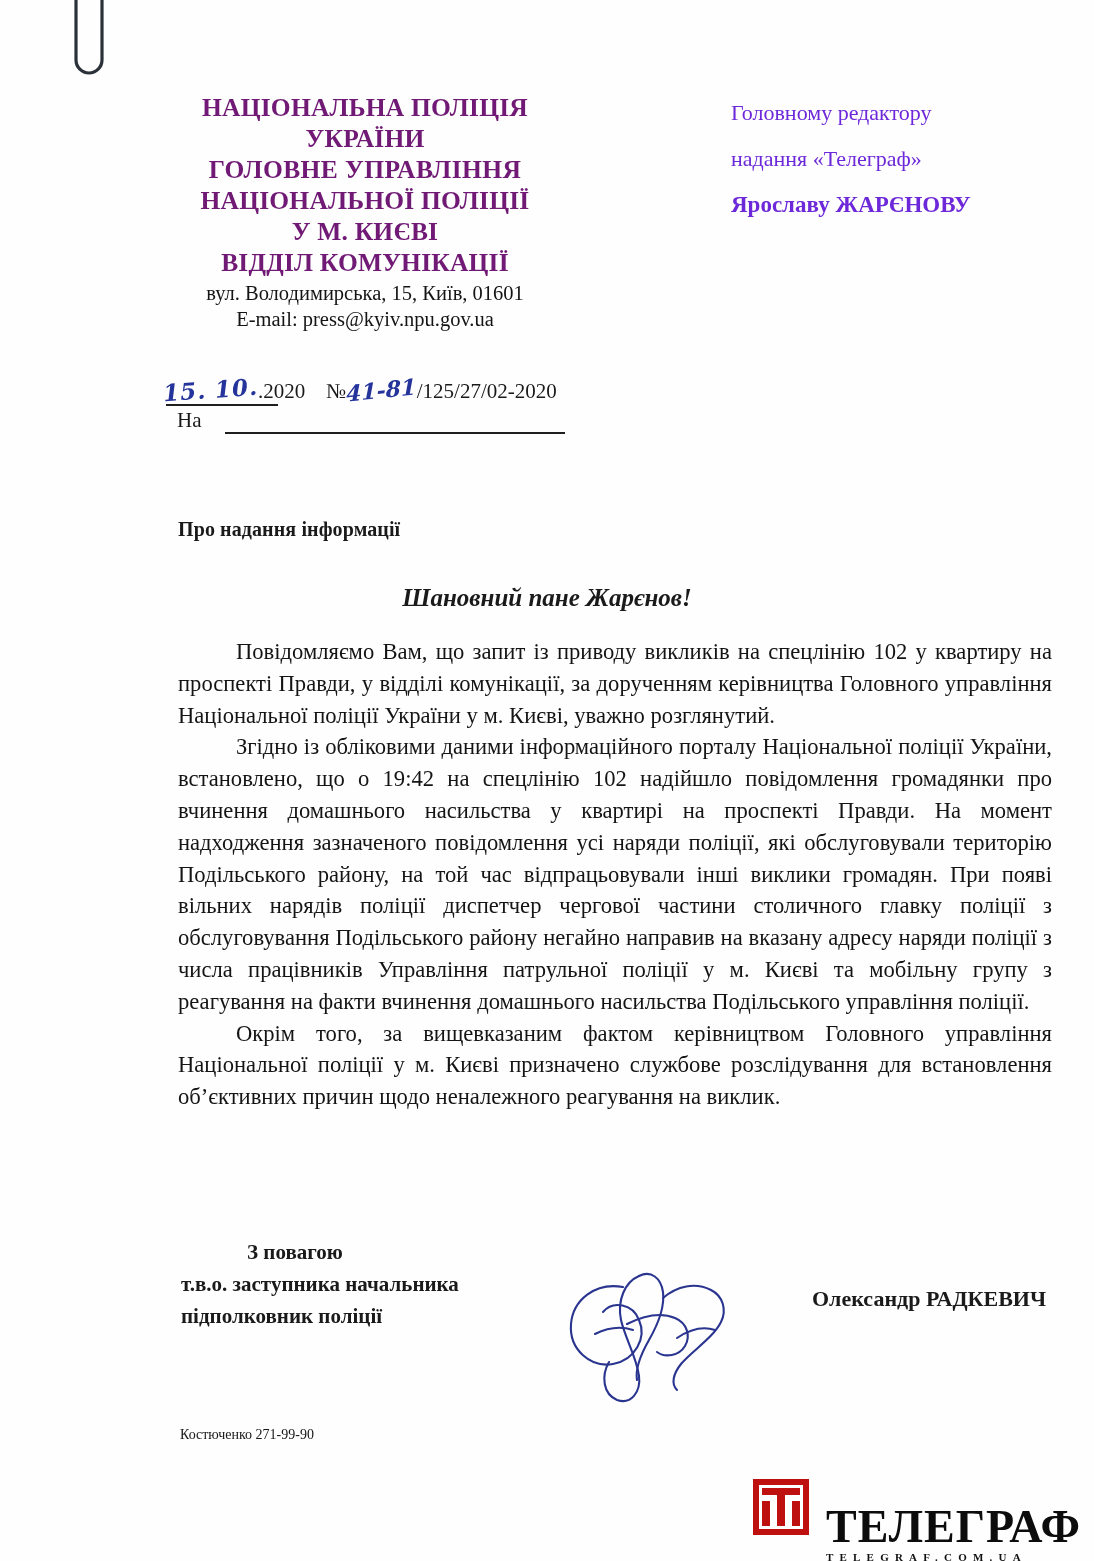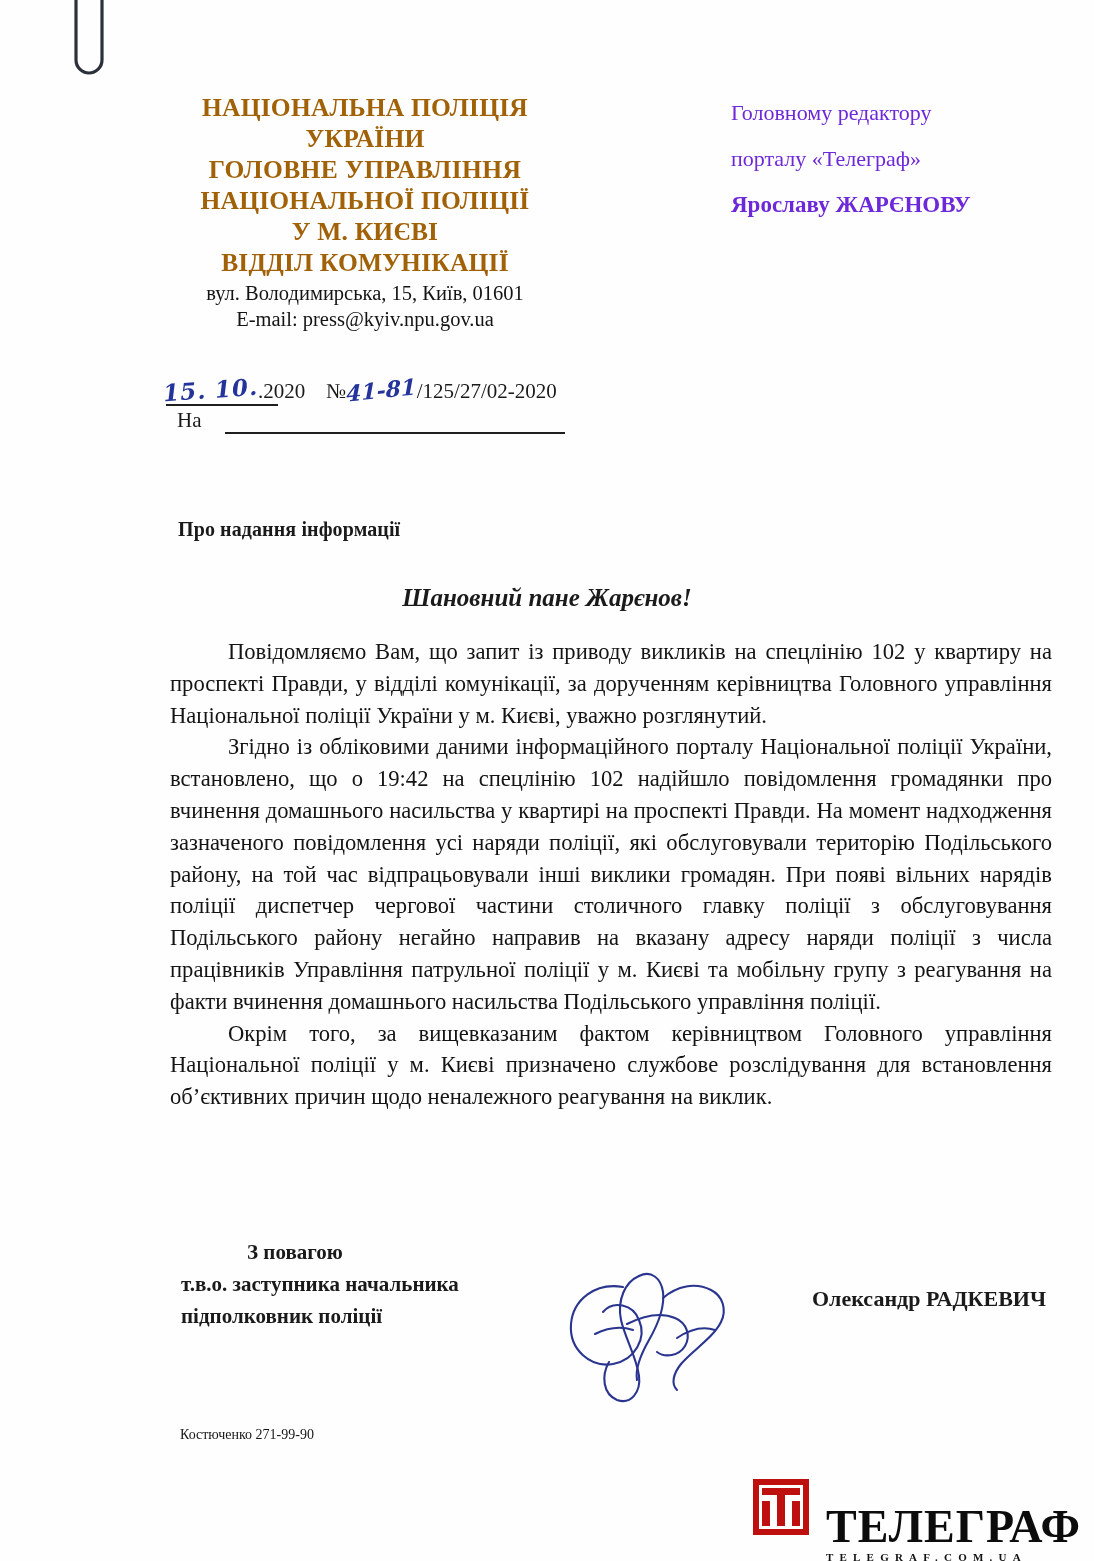--- a/index.html
+++ b/index.html
@@ -34,21 +34,21 @@
     left: 150px;
     top: 92px;
     width: 430px;
     text-align: center;
   }
   .lh-line {
     font-weight: bold;
     font-size: 25.5px;
     line-height: 31px;
     letter-spacing: 0.2px;
-    color: #a16207;
+    color: #701a75;
   }
   .lh-line.wide {
     letter-spacing: 0.4px;
   }
   .lh-sub {
     font-size: 20.5px;
     line-height: 26px;
     color: #141414;
     font-weight: normal;
   }
@@ -144,21 +144,21 @@
     left: 166px;
     top: 636px;
     width: 886px;
   }
   .para {
     text-align: justify;
     text-justify: inter-word;
     text-indent: 58px;
     font-size: 22.6px;
     line-height: 31.8px;
-    margin: 0 0 0 4px;
+    margin: 0 0 0 12px;
     color: #141414;
     hyphens: none;
   }
   
   .sig-block {
     position: absolute;
     left: 181px;
     top: 1236px;
     width: 380px;
     font-weight: bold;
@@ -255,21 +255,21 @@
     <span class="hand">15. 10.</span><span>.2020</span>
     &nbsp;&nbsp;
     <span>№</span><span class="hand num">41-81</span><span>/125/27/02-2020</span>
   </div>
   <div class="date-rule"></div>
   <div class="na-row">На</div>
   <div class="na-rule"></div>
 
   <div class="addressee">
     <div class="addr-line">Головному редактору</div>
-    <div class="addr-line">порталу «Телеграф»</div>
+    <div class="addr-line">надання «Телеграф»</div>
     <div class="addr-line bold">Ярославу ЖАРЄНОВУ</div>
   </div>
 
   <div class="subject">Про надання інформації</div>
 
   <div class="greeting">Шановний пане Жарєнов!</div>
 
   <div class="body">
     <p class="para">Повідомляємо Вам, що запит із приводу викликів на спецлінію 102 у квартиру на проспекті Правди, у відділі комунікації, за дорученням керівництва Головного управління Національної поліції України у м. Києві, уважно розглянутий.</p>
     <p class="para">Згідно із обліковими даними інформаційного порталу Національної поліції України, встановлено, що о 19:42 на спецлінію 102 надійшло повідомлення громадянки про вчинення домашнього насильства у квартирі на проспекті Правди. На момент надходження зазначеного повідомлення усі наряди поліції, які обслуговували територію Подільського району, на той час відпрацьовували інші виклики громадян. При появі вільних нарядів поліції диспетчер чергової частини столичного главку поліції з обслуговування Подільського району негайно направив на вказану адресу наряди поліції з числа працівників Управління патрульної поліції у м. Києві та мобільну групу з реагування на факти вчинення домашнього насильства Подільського управління поліції.</p>

